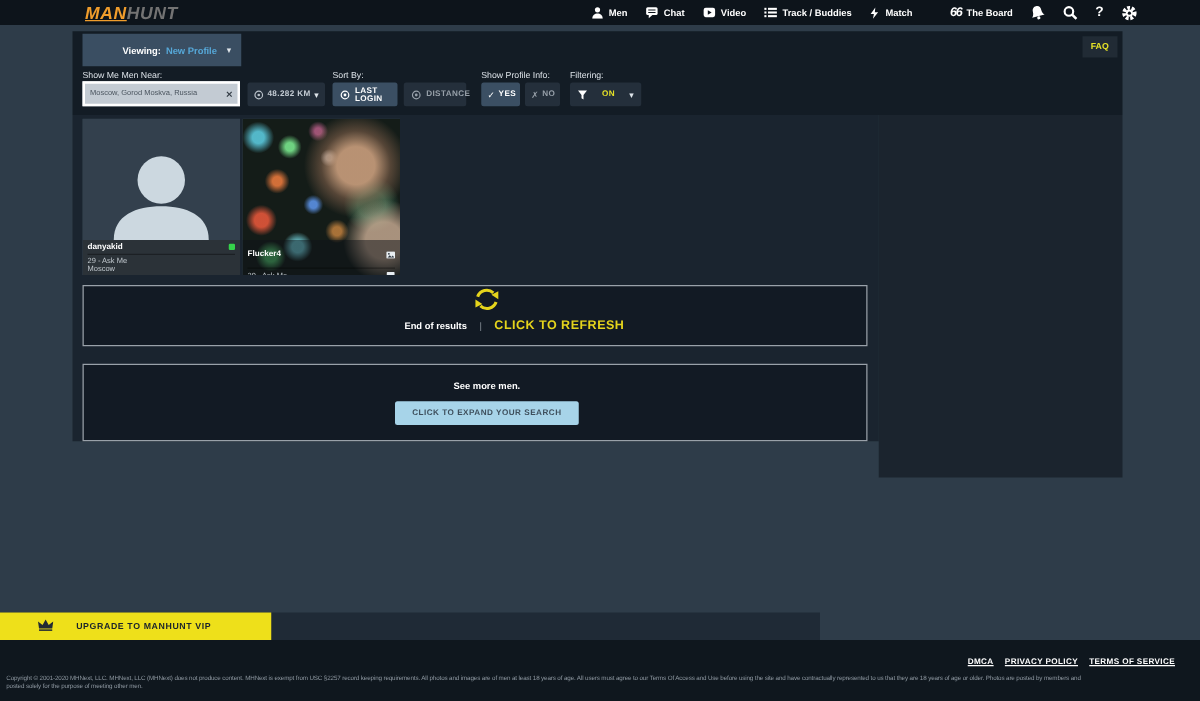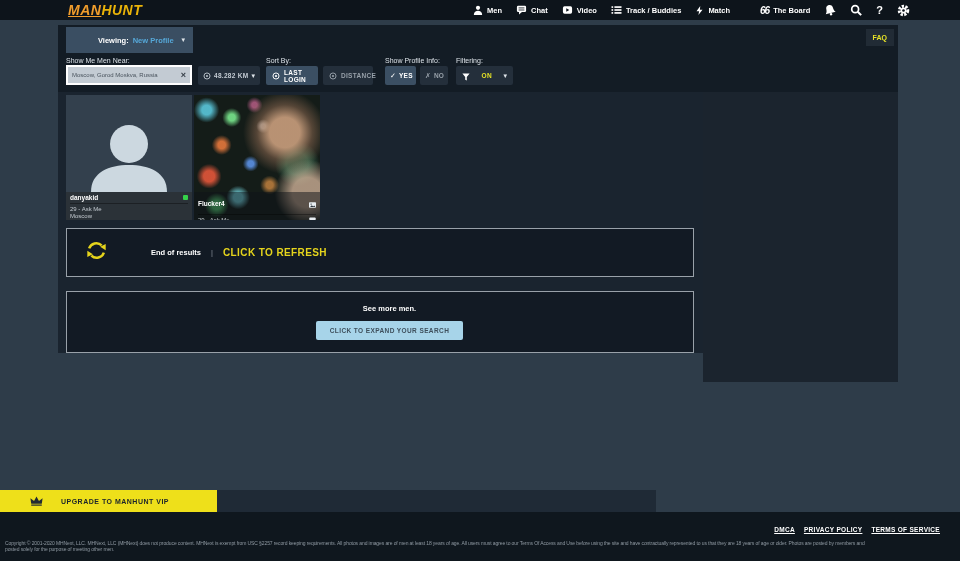--- a/index.html
+++ b/index.html
@@ -4,21 +4,21 @@
 <style>
   * { margin:0; padding:0; box-sizing:border-box; }
   html,body { width:960px; height:561px; overflow:hidden; background:#2e3c49;
     font-family:"Liberation Sans", sans-serif; }
   .screen { position:absolute; top:0; left:0; width:960px; height:561px; background:#2e3c49; }
 
   
   .topbar { position:absolute; top:0; left:0; width:960px; height:20px; background:#0d141b; }
   .logo { position:absolute; left:68px; top:0; height:20px; line-height:20px;
     font-size:14px; font-weight:bold; font-style:italic; letter-spacing:.5px; }
-  .logo .man { color:#f09d2c;text-decoration:underline; } .logo .hunt { color:#eab308; }
+  .logo .man { color:#f09d2c;text-decoration:underline; } .logo .hunt { color:#737373; }
   .topnav { position:absolute; right:50px; top:0; height:20px; display:flex; align-items:center; gap:14px; }
   .navitem { display:flex; align-items:center; gap:4px; color:#fff; font-size:7.5px; font-weight:bold; cursor:pointer; }
   .navitem svg { display:block; }
   .iconbtn { display:flex; align-items:center; cursor:pointer; }
   .quote-glyph { font-size:10px; font-weight:bold; font-style:italic; color:#fff; letter-spacing:-1px;margin-left:16px; }
 
   
   .top-panel { position:absolute; left:58px; top:25px; width:840px; height:67px; background:#131c25; }
   .viewing-tab { position:absolute; left:8px; top:2px; width:127px; height:26px; background:#3a4e62;
     display:flex; align-items:center; justify-content:space-between; padding:0 8px; cursor:pointer; }
@@ -64,21 +64,21 @@
     radial-gradient(circle at 45% 55%, rgba(100,160,255,.8) 0 3%, transparent 8%),
     radial-gradient(circle at 35% 82%, rgba(120,220,230,.85) 0 3.5%, transparent 9%),
     radial-gradient(circle at 55% 25%, rgba(240,240,240,.7) 0 2%, transparent 6%),
     radial-gradient(circle at 60% 72%, rgba(230,150,70,.7) 0 3%, transparent 8%),
     radial-gradient(circle at 18% 88%, rgba(90,220,120,.8) 0 3%, transparent 8%),
     radial-gradient(circle at 48% 8%, rgba(250,120,180,.6) 0 2%, transparent 6%),
     radial-gradient(circle at 82% 55%, rgba(60,120,90,.7) 0 9%, transparent 18%); }
   .mini-ico { display:block; }
 
   .result-box { position:absolute; left:8px; width:628px; background:#121a24; border:1px solid #99a1a9; }
-  .end-box { top:136px; height:49px; display:flex; align-items:center; padding-left:19px; }
+  .end-box { top:136px; height:49px; display:flex; align-items:center; padding-left:19px;flex-direction:column; }
   .end-box .txt-group { display:flex; align-items:center; gap:10px; margin-left:44px; }
   .end-box .end-text { font-size:7.5px; font-weight:bold; color:#fff; }
   .end-box .sep { font-size:7.5px; color:#8b939b; }
   .end-box .refresh { font-size:10px; font-weight:bold; color:#e5d41c; letter-spacing:.4px; cursor:pointer; }
   .more-box { top:199px; height:62px; text-align:center;padding-left:19px; }
   .more-box .title { font-size:7.5px; font-weight:bold; color:#fff; margin-top:12px; }
   .expand-btn { margin:8px auto 0; width:147px; height:19px; background:#a7d4e9; border:none; border-radius:2px;
     font-family:"Liberation Sans", sans-serif; font-size:6.5px; font-weight:bold; color:#3e4f5c; letter-spacing:.4px; cursor:pointer; }
 
   .side-panel { position:absolute; left:703px; top:92px; width:195px; height:290px; background:#1b242e; }

